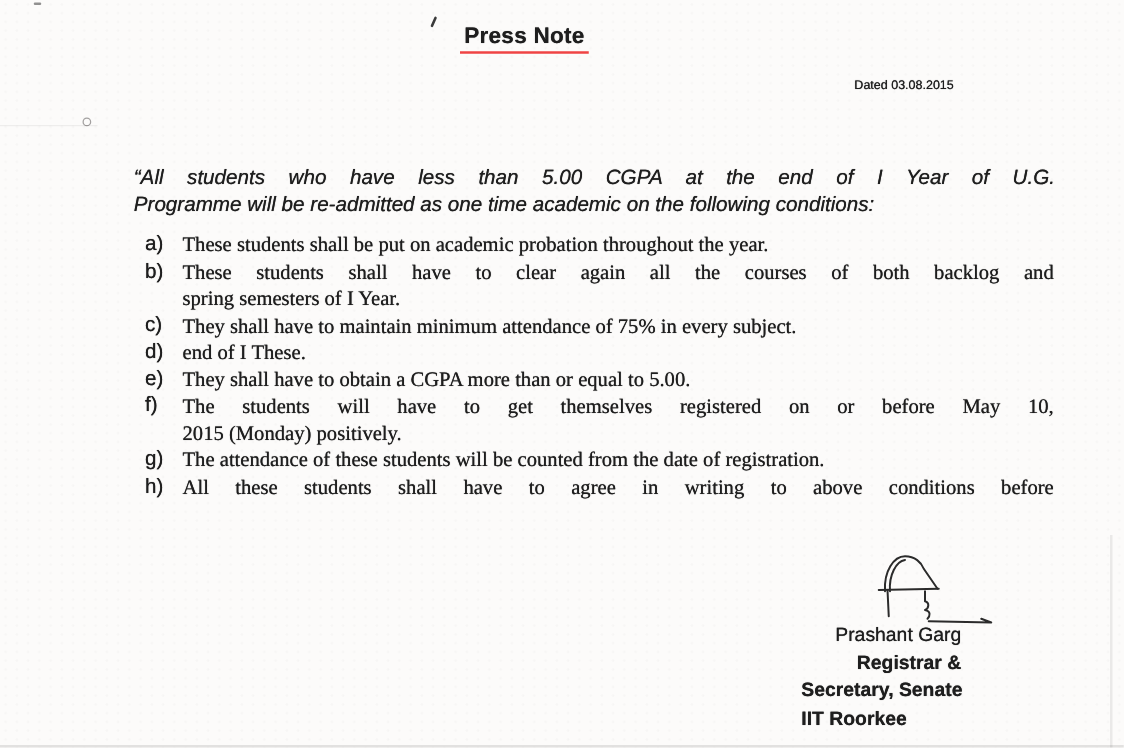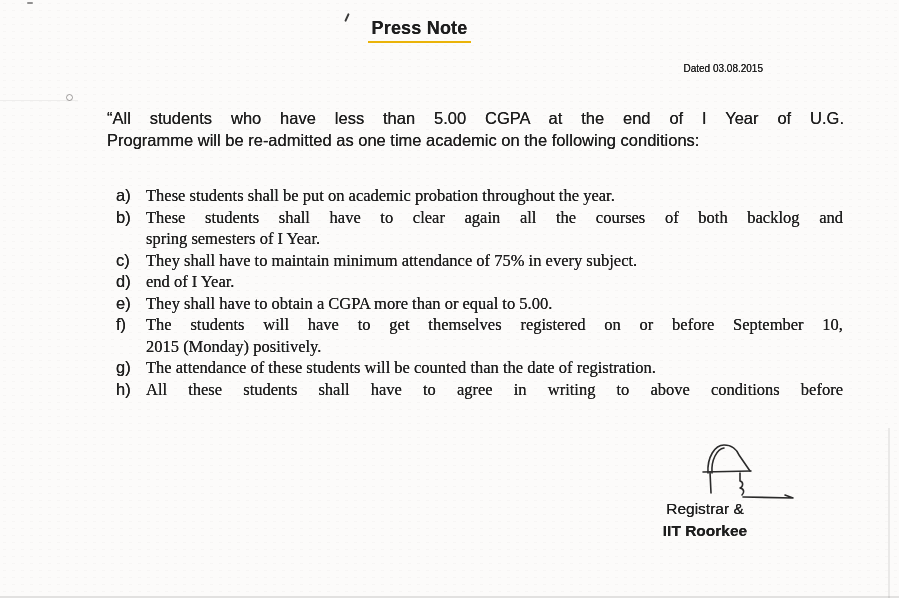--- a/index.html
+++ b/index.html
@@ -16,56 +16,56 @@
     background-size:9px 7px;
   }
   .ink{ text-shadow:0 0 0.55px currentColor; } 
 
   .doc-title{
     position:absolute;top:18px;left:0;right:0;text-align:center;
     transform:translateX(-30px);
     font-size:18px;font-weight:bold;letter-spacing:0.2px;
   }
   .doc-title .tspan{
-    display:inline-block;border-bottom:2px solid #eab308;padding:0 3px 2px 3px;
+    display:inline-block;border-bottom:2px solid #ef4444;padding:0 3px 2px 3px;
   }
   .title-tick{
     position:absolute;top:13px;left:418px;width:2px;height:9px;background:#3a3a3a;
     transform:translateX(-72px) rotate(24deg);border-radius:2px;
   }
 
   .date-line{
     position:absolute;top:63px;right:136px;
     font-size:10px;
   }
 
   .intro{
-    position:absolute;left:107px;top:108px;width:737px;
-    font-size:16.5px;line-height:21.5px;
+    position:absolute;left:107px;top:132px;width:737px;
+    font-size:16.5px;line-height:21.5px;font-style:italic;
   }
   .just{ text-align:justify; text-align-last:justify; }
 
   .cond-list{
     position:absolute;left:116px;top:185px;width:727px;
     font-size:16.5px;line-height:21.5px;
     margin:0;padding:0;list-style:none;
   }
   .cond-item{display:flex;align-items:flex-start;margin:0;padding:0;}
   .cond-label{flex:0 0 30px;width:30px;}
   .cond-text{flex:1 1 auto;min-width:0;font-family:Liberation Serif, serif;}
 
   .sig-svg{position:absolute;left:698px;top:441px;width:98px;height:60px;}
   .sig-block{
     position:absolute;left:641px;top:498px;width:128px;
     font-size:15.5px;line-height:22.2px;white-space:nowrap;
   }
   .sig-name{text-align:right;}
-  .sig-l1{text-align:center;font-weight:normal;}
+  .sig-l1{text-align:right;font-weight:bold;}
   .sig-l2{text-align:left;font-weight:bold;}
-  .sig-l3{text-align:center;font-weight:bold;}
+  .sig-l3{text-align:left;font-weight:bold;}
 
   
   .art-degree{
     position:absolute;left:66px;top:94px;width:5px;height:5px;
     border:1px solid rgba(90,85,85,0.55);border-radius:50%;
   }
   .art-leftline{
     position:absolute;left:0;top:100px;width:78px;height:1px;
     background:rgba(0,0,0,0.055);
   }
@@ -112,61 +112,63 @@
   </li>
   <li class="cond-item">
     <span class="cond-label">c)</span>
     <span class="cond-text">
       <div>They shall have to maintain minimum attendance of 75% in every subject.</div>
     </span>
   </li>
   <li class="cond-item">
     <span class="cond-label">d)</span>
     <span class="cond-text">
-      <div>end of I Year.</div>
+      <div>end of I These.</div>
     </span>
   </li>
   <li class="cond-item">
     <span class="cond-label">e)</span>
     <span class="cond-text">
       <div>They shall have to obtain a CGPA more than or equal to 5.00.</div>
     </span>
   </li>
   <li class="cond-item">
     <span class="cond-label">f)</span>
     <span class="cond-text">
-      <div class="just">The students will have to get themselves registered on or before September 10,</div>
+      <div class="just">The students will have to get themselves registered on or before May 10,</div>
       <div>2015 (Monday) positively.</div>
     </span>
   </li>
   <li class="cond-item">
     <span class="cond-label">g)</span>
     <span class="cond-text">
-      <div>The attendance of these students will be counted than the date of registration.</div>
+      <div>The attendance of these students will be counted from the date of registration.</div>
     </span>
   </li>
   <li class="cond-item">
     <span class="cond-label">h)</span>
     <span class="cond-text">
       <div class="just">All these students shall have to agree in writing to above conditions before</div>
     </span>
   </li>
 </ul>
 
 <svg class="sig-svg" viewBox="0 0 98 60" fill="none" stroke="#2b2b2b" stroke-width="1.6" stroke-linecap="round" stroke-linejoin="round">
   <path d="M10,32 C9,16 17,4 26,4 C34,4 39,9 41,14 L52,30"></path>
   <path d="M14,32 C13,19 19,8 26,7"></path>
   <path d="M5,31 L53,30"></path>
   <path d="M12,31 L13,52"></path>
   <path d="M42,32 L42,40 C46,41 45,46 42,47 C47,48 46,52 44,54"></path>
   <path d="M45,56 L95,57 L87,54"></path>
 </svg>
 
 <div class="sig-block ink">
+  <div class="sig-name">Prashant Garg</div>
   <div class="sig-l1">Registrar &amp;</div>
+  <div class="sig-l2">Secretary, Senate</div>
   <div class="sig-l3">IIT Roorkee</div>
 </div>
 
 <div class="art-degree"></div>
 <div class="art-leftline"></div>
 <div class="art-speck-top"></div>
 <div class="art-right-edge"></div>
 <div class="art-bottom"></div>
 
 </body></html>

